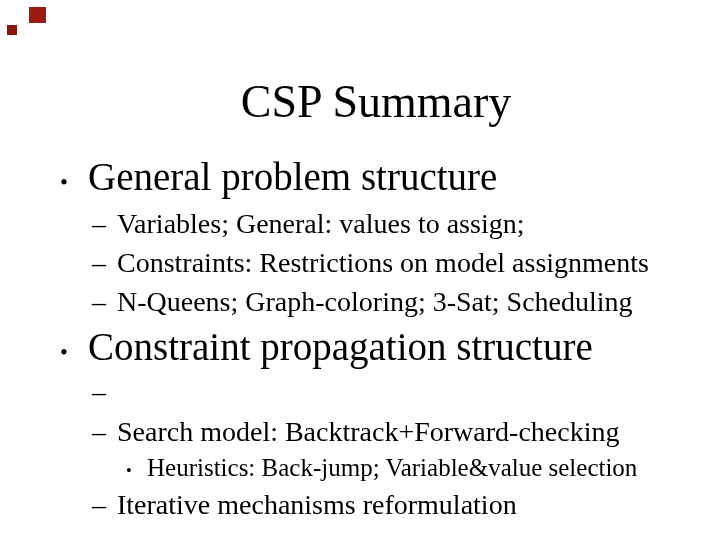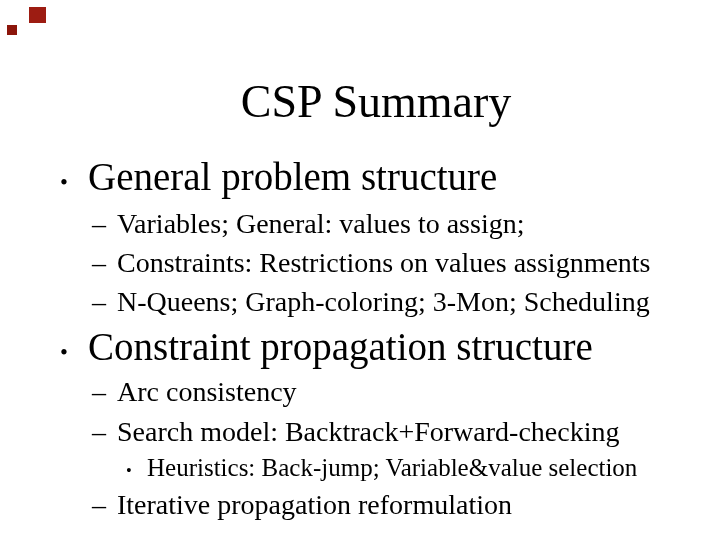--- a/index.html
+++ b/index.html
@@ -62,46 +62,45 @@
     <span class="txt">General problem structure</span>
   </div>
 
   <div class="line l2" style="top:208px; left:92px;">
     <span class="mk">–</span>
     <span class="txt">Variables; General: values to assign;</span>
   </div>
 
   <div class="line l2" style="top:247px; left:92px;">
     <span class="mk">–</span>
-    <span class="txt">Constraints: Restrictions on values assignments</span>
+    <span class="txt">Constraints: Restrictions on model assignments</span>
   </div>
 
   <div class="line l2" style="top:286px; left:92px;">
     <span class="mk">–</span>
-    <span class="txt">N-Queens; Graph-coloring; 3-Mon; Scheduling</span>
+    <span class="txt">N-Queens; Graph-coloring; 3-Sat; Scheduling</span>
   </div>
 
   <div class="line l1" style="top:325px; left:60px;">
     <span class="mk">•</span>
     <span class="txt">Constraint propagation structure</span>
   </div>
 
   <div class="line l2" style="top:376px; left:92px;">
     <span class="mk">–</span>
-    <span class="txt">Arc consistency</span>
   </div>
 
   <div class="line l2" style="top:416px; left:92px;">
     <span class="mk">–</span>
     <span class="txt">Search model: Backtrack+Forward-checking</span>
   </div>
 
   <div class="line l3" style="top:454px; left:126px;">
     <span class="mk">•</span>
     <span class="txt">Heuristics: Back-jump; Variable&amp;value selection</span>
   </div>
 
   <div class="line l2" style="top:489px; left:92px;">
     <span class="mk">–</span>
-    <span class="txt">Iterative propagation reformulation</span>
+    <span class="txt">Iterative mechanisms reformulation</span>
   </div>
 
 </div>
 
 </body></html>

